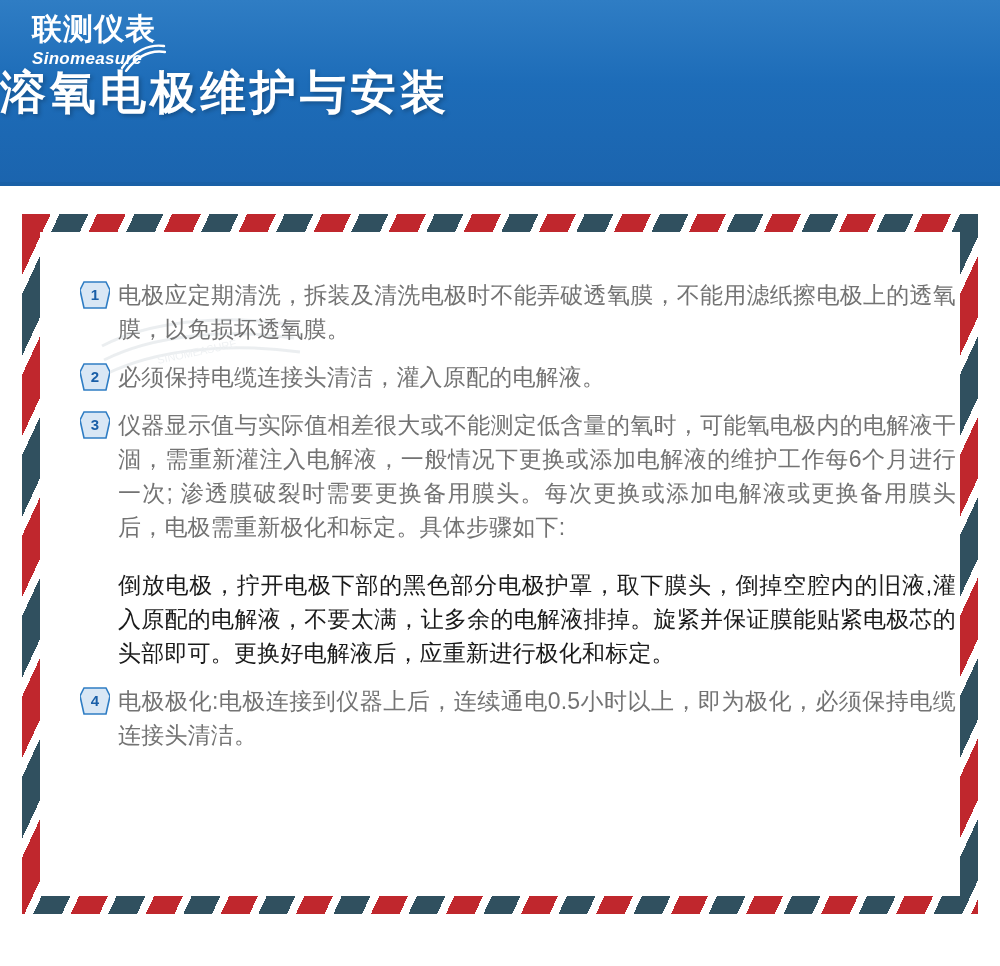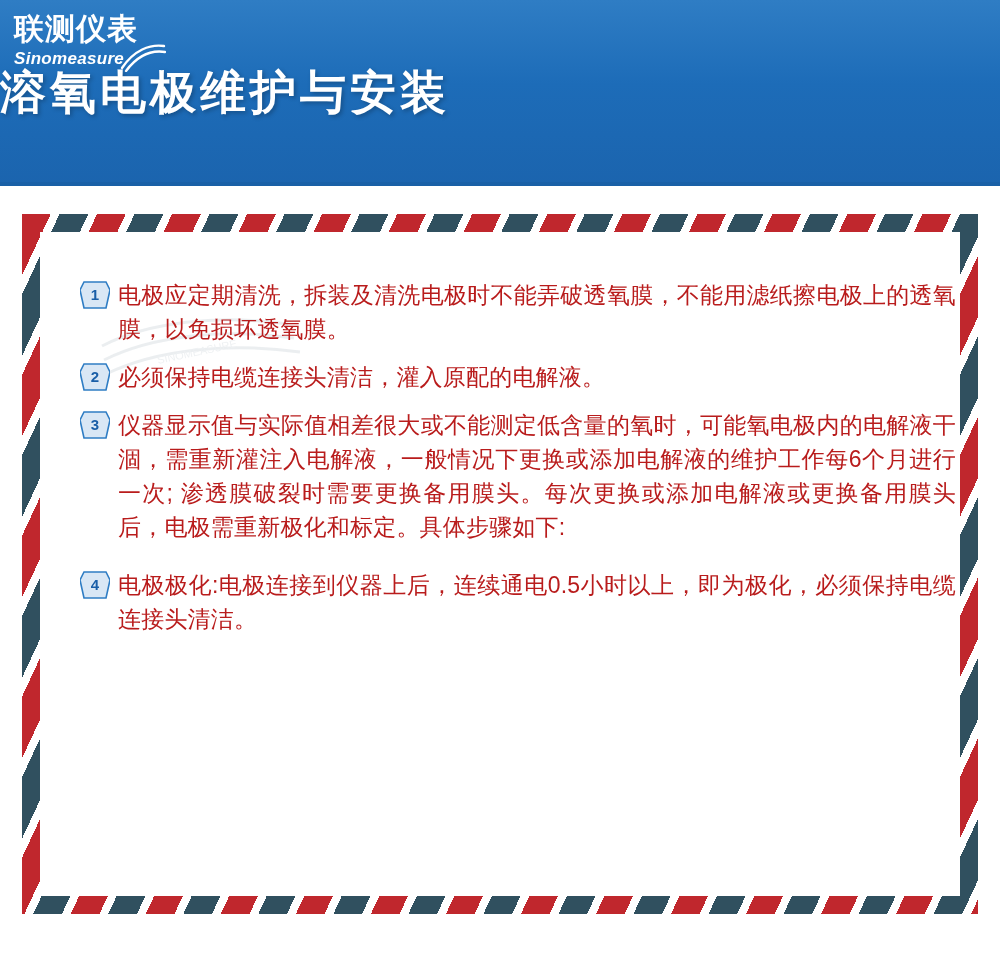--- a/index.html
+++ b/index.html
@@ -25,21 +25,21 @@
   .header::after {
     content: "";
     position: absolute;
     left: 0; right: 0; bottom: 0;
     height: 4px;
     background: #15538f;
     opacity: .25;
   }
   .logo {
     position: absolute;
-    left: 14px;
+    left: 32px;
     top: 14px;
     color: #ffffff;
     line-height: 1;
     text-align: left;
   }
   .logo-cn {
     font-size: 30px;
     font-weight: bold;
     letter-spacing: 1px;
     display: block;
@@ -140,21 +140,21 @@
     height: 30px;
     line-height: 30px;
     text-align: center;
     font-size: 15px;
     font-weight: bold;
     color: #1a5fa8;
   }
   .txt {
     font-size: 23px;
     line-height: 34px;
-    color: #b91c1c;
+    color: #737373;
     letter-spacing: .2px;
     text-align: justify;
     flex: 1 1 auto;
   }
   .para-plain {
     font-size: 23px;
     line-height: 34px;
     color: #1a1a1a;
     letter-spacing: .2px;
     text-align: justify;
@@ -213,20 +213,21 @@
           <svg width="30" height="30" viewBox="0 0 30 30">
             <polygon points="4,2 26,2 30,10 26,28 4,28 0,10" fill="#d9e7f5" stroke="#2f7dc4" stroke-width="1.6"></polygon>
           </svg>
           <span class="num">3</span>
         </div>
         <div class="txt">仪器显示值与实际值相差很大或不能测定低含量的氧时，可能氧电极内的电解液干涸，需重新灌注入电解液，一般情况下更换或添加电解液的维护工作每6个月进行一次; 渗透膜破裂时需要更换备用膜头。每次更换或添加电解液或更换备用膜头后，电极需重新极化和标定。具体步骤如下:</div>
       </div>
 
       <div class="spacer"></div>
 
+      <p class="para-plain">倒放电极，拧开电极下部的黑色部分电极护罩，取下膜头，倒掉空腔内的旧液,灌入原配的电解液，不要太满，让多余的电解液排掉。旋紧并保证膜能贴紧电极芯的头部即可。更换好电解液后，应重新进行极化和标定。</p>
 
       <div class="item">
         <div class="badge">
           <svg width="30" height="30" viewBox="0 0 30 30">
             <polygon points="4,2 26,2 30,10 26,28 4,28 0,10" fill="#d9e7f5" stroke="#2f7dc4" stroke-width="1.6"></polygon>
           </svg>
           <span class="num">4</span>
         </div>
         <div class="txt">电极极化:电极连接到仪器上后，连续通电0.5小时以上，即为极化，必须保持电缆连接头清洁。</div>
       </div>

